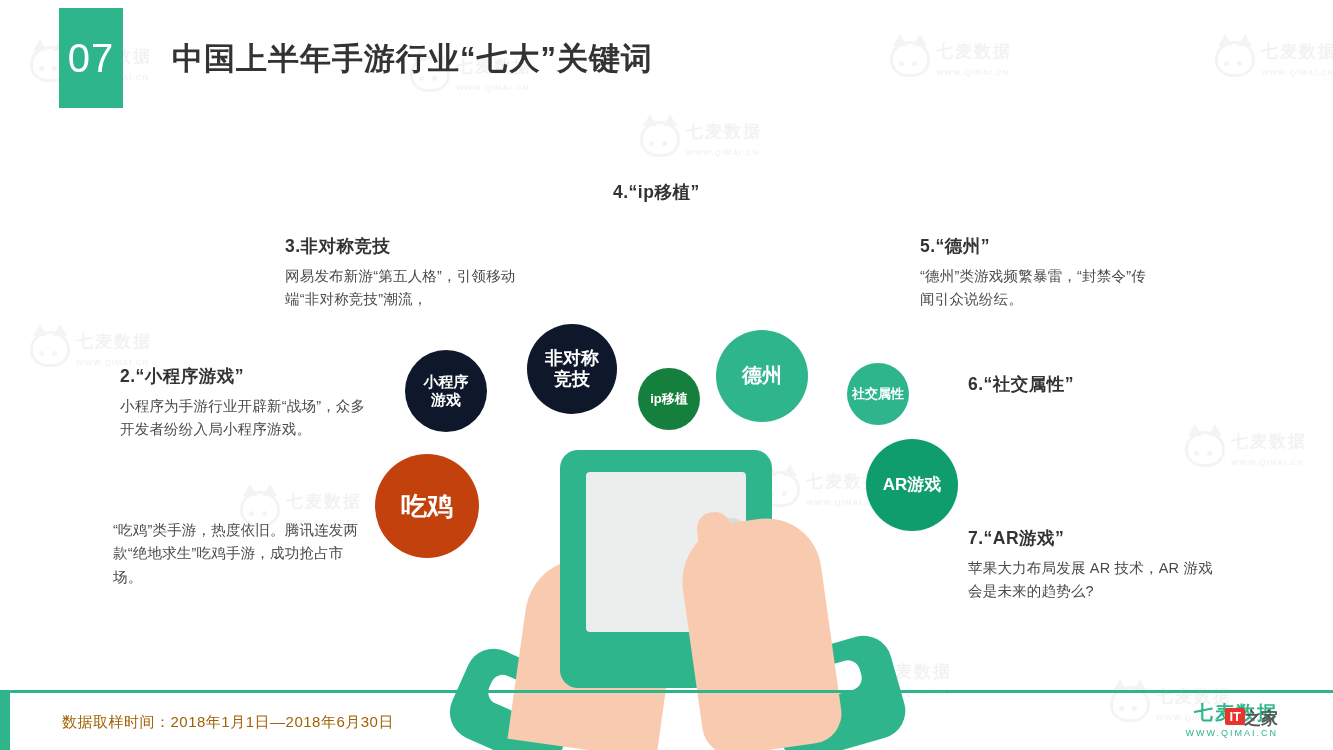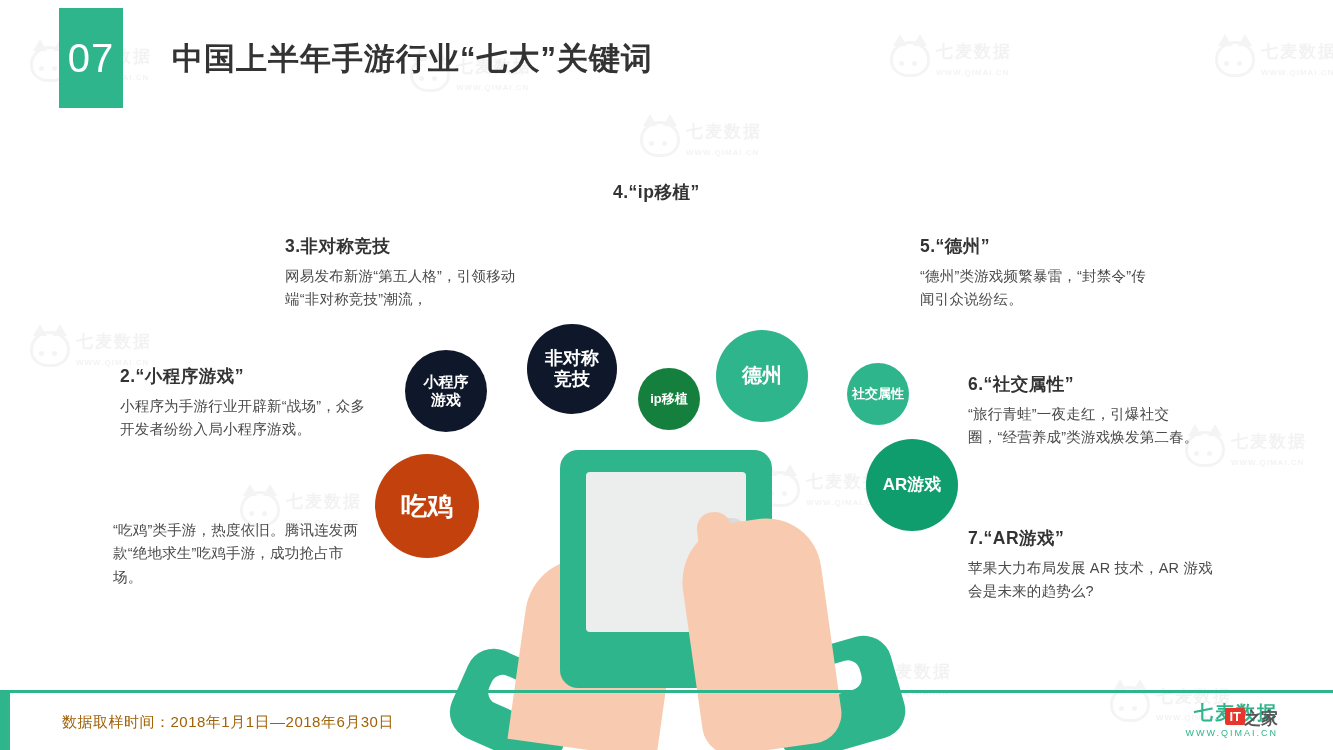--- a/index.html
+++ b/index.html
@@ -181,21 +181,20 @@
     </div>
     <div class="blk" style="left: 120px; top: 364px; width: 250px;">
       <div class="t">2.“小程序游戏”</div>
       <div class="d">小程序为手游行业开辟新“战场”，众多开发者纷纷入局小程序游戏。</div>
     </div>
     <div class="blk" style="left: 113px; top: 519px; width: 250px;">
       <div class="d">“吃鸡”类手游，热度依旧。腾讯连发两款“绝地求生”吃鸡手游，成功抢占市场。</div>
     </div>
     <div class="blk" style="left: 968px; top: 372px; width: 250px;">
       <div class="t">6.“社交属性”</div>
-      <div class="d">“旅行青蛙”一夜走红，引爆社交圈，“经营养成”类游戏焕发第二春。</div>
     </div>
     <div class="blk" style="left: 968px; top: 526px; width: 250px;">
       <div class="t">7.“AR游戏”</div>
       <div class="d">苹果大力布局发展 AR 技术，AR 游戏会是未来的趋势么?</div>
     </div>
   </div>
 
 <div class="footer-line"></div>
 <div class="footer-left"></div>
 <div class="footer-text">数据取样时间：2018年1月1日—2018年6月30日</div>

